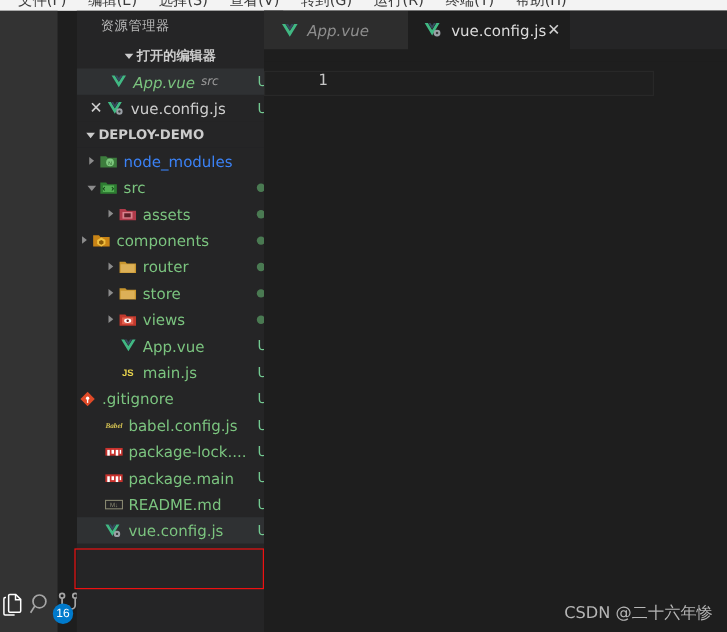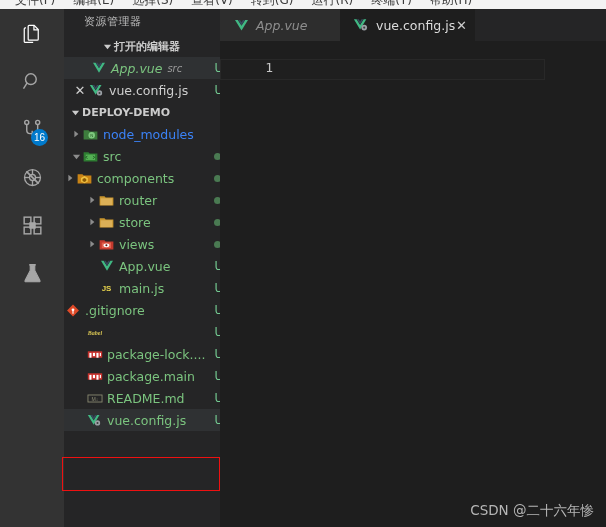--- a/index.html
+++ b/index.html
@@ -39,25 +39,25 @@
     color: #3b3b3b;
     padding: 0 9px;
     line-height: 18px;
     white-space: nowrap;
     font-family: "DejaVu Sans", sans-serif;
   }
 
   
   .activitybar {
     position: absolute; left: 0; top: 9px;
-    width: 64px; height: 518px;
+    width: 48px; height: 518px;
     background: #333333;
     display: flex;
-    flex-direction: column;
-    align-items: center;
+    flex-direction: row;
+    align-items: flex-end;
   }
   .act-item {
     width: 48px; height: 48px;
     display: flex; align-items: center; justify-content: center;
     position: relative;
     box-sizing: border-box;
   }
   .act-item.active { }
   .act-item svg { display: block; }
   .badge {
@@ -445,20 +445,36 @@
           <svg width="15" height="13" viewBox="0 0 16 14">
             <path d="M0.6 2.3h5.2l1.3 1.5h8.3v8.6H0.6z" fill="#2e7d32"></path>
             <path d="M2.9 4.9h10v5.9h-10z" fill="#54b054"></path>
             <path d="M4.6 6.3 L3.2 7.9 L4.6 9.4 M10.9 6.3 L12.3 7.9 L10.9 9.4" stroke="#14401a" stroke-width="0.9" fill="none"></path>
           </svg>
         </span>
         <span class="label">src</span>
         <span class="dot"></span>
       </div>
 
+      <div class="row" style="padding-left:22px;">
+        <span class="arrow">
+          <svg width="8" height="8" viewBox="0 0 10 10">
+              <path d="M3 1 L3 9 L8 5 Z" fill="#8c8c8c"></path>
+            </svg>
+        </span>
+        <span class="ficon">
+          <svg width="15" height="13" viewBox="0 0 16 14">
+            <path d="M0.6 2.3h5.2l1.3 1.5h8.3v8.6H0.6z" fill="#b03a4a"></path>
+            <rect x="3.2" y="5" width="9" height="6" fill="#d9808c"></rect>
+            <rect x="4.8" y="6.2" width="5.8" height="3.6" fill="#5c1f27"></rect>
+          </svg>
+        </span>
+        <span class="label">assets</span>
+        <span class="dot"></span>
+      </div>
 
       <div class="row" style="">
         <span class="arrow">
           <svg width="8" height="8" viewBox="0 0 10 10">
               <path d="M3 1 L3 9 L8 5 Z" fill="#8c8c8c"></path>
             </svg>
         </span>
         <span class="ficon">
           <svg width="15" height="13" viewBox="0 0 16 14">
             <path d="M0.6 2.3h5.2l1.3 1.5h8.3v8.6H0.6z" fill="#c98416"></path>
@@ -552,20 +568,21 @@
         <span class="label">.gitignore</span>
         <span class="badge-u">U</span>
       </div>
 
       <div class="row" style="padding-left:22px;">
         <span class="ficon">
           <svg width="16" height="12" viewBox="0 0 20 14">
             <text x="10" y="10.5" font-size="7.5" fill="#d7c453" text-anchor="middle" font-family="serif" font-style="italic" font-weight="bold">Babel</text>
           </svg>
         </span>
+        <span class="label">babel.config.js</span>
         <span class="badge-u">U</span>
       </div>
 
       <div class="row" style="padding-left:22px;">
         <span class="ficon">
           <svg width="16" height="11" viewBox="0 0 20 12">
             <rect x="1" y="2" width="18" height="8" fill="#c9322d"></rect>
             <rect x="3" y="4" width="2.6" height="6" fill="#fff"></rect>
             <rect x="7.4" y="4" width="2.6" height="4" fill="#fff"></rect>
             <rect x="11.8" y="4" width="2.6" height="6" fill="#fff"></rect>

